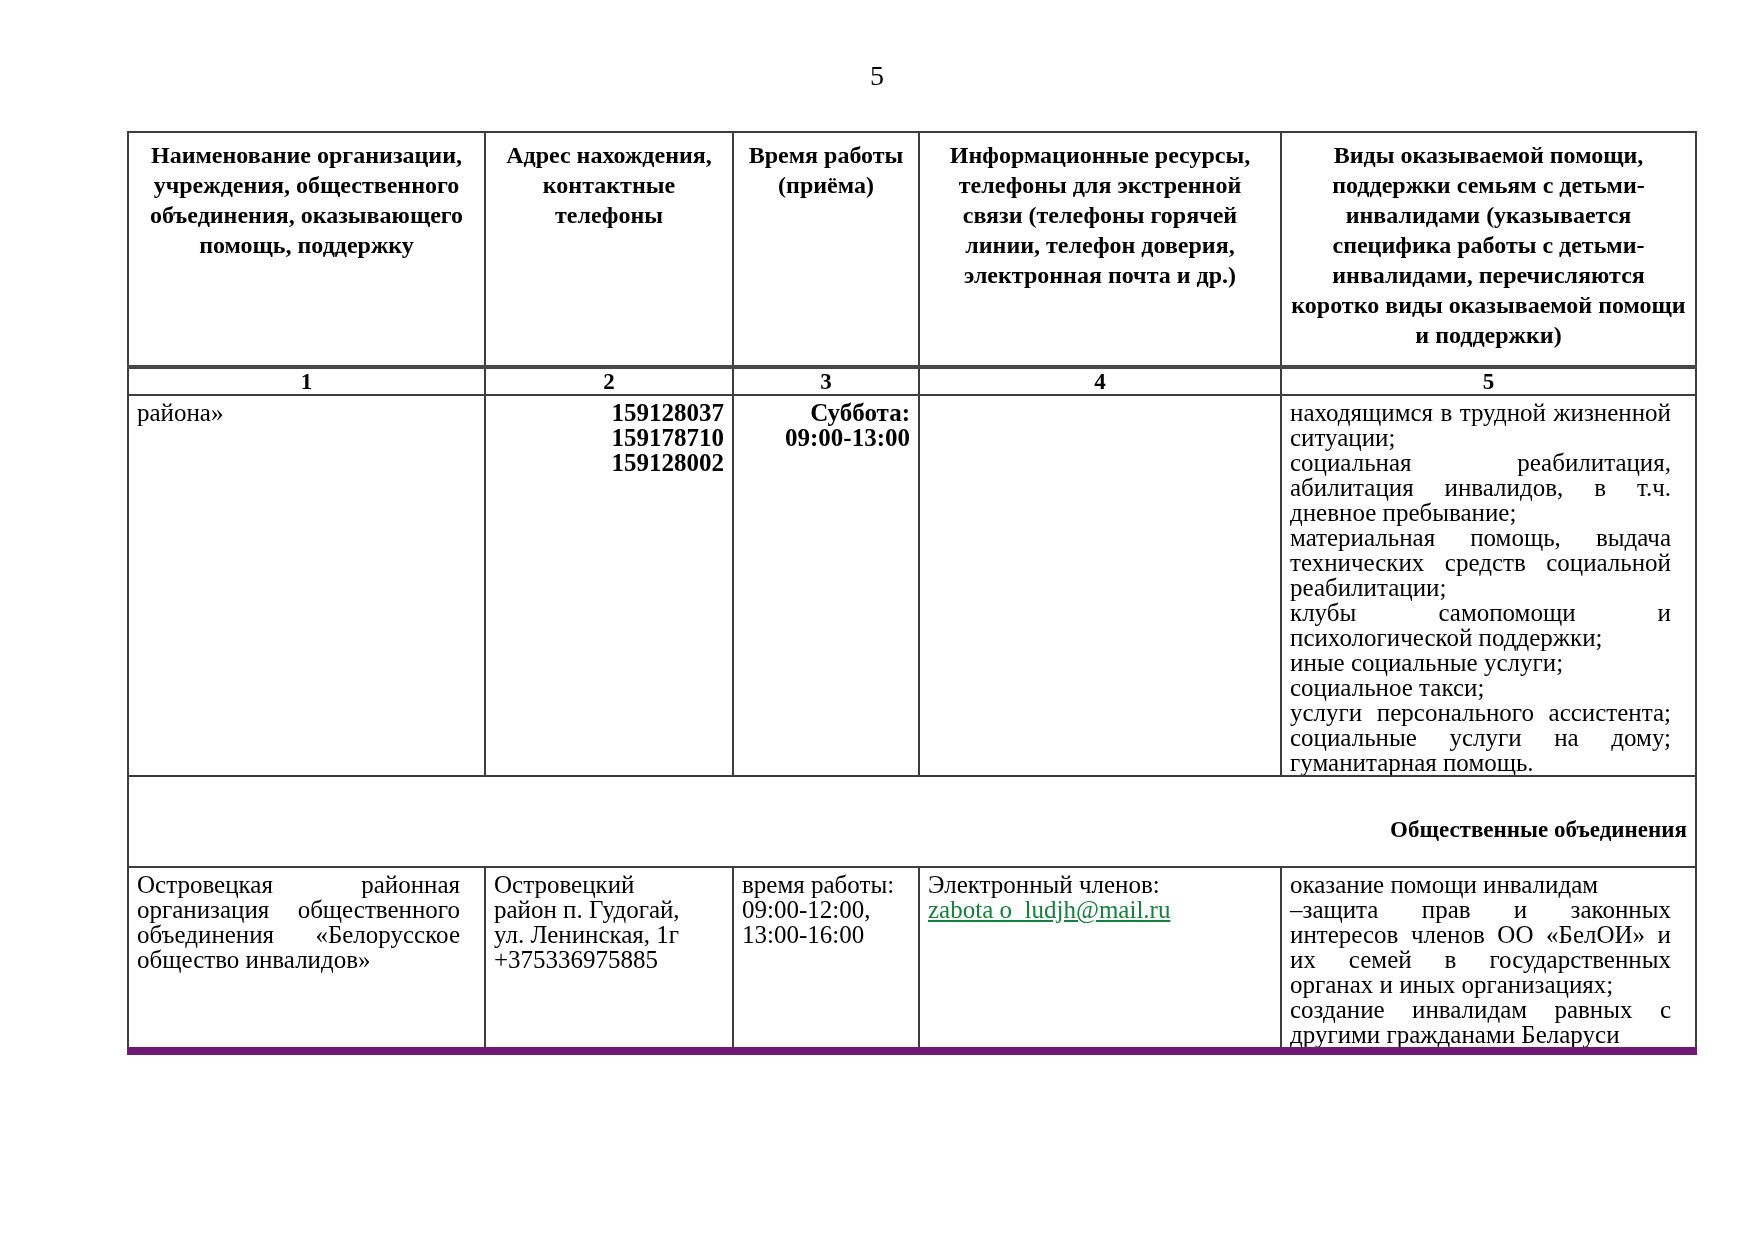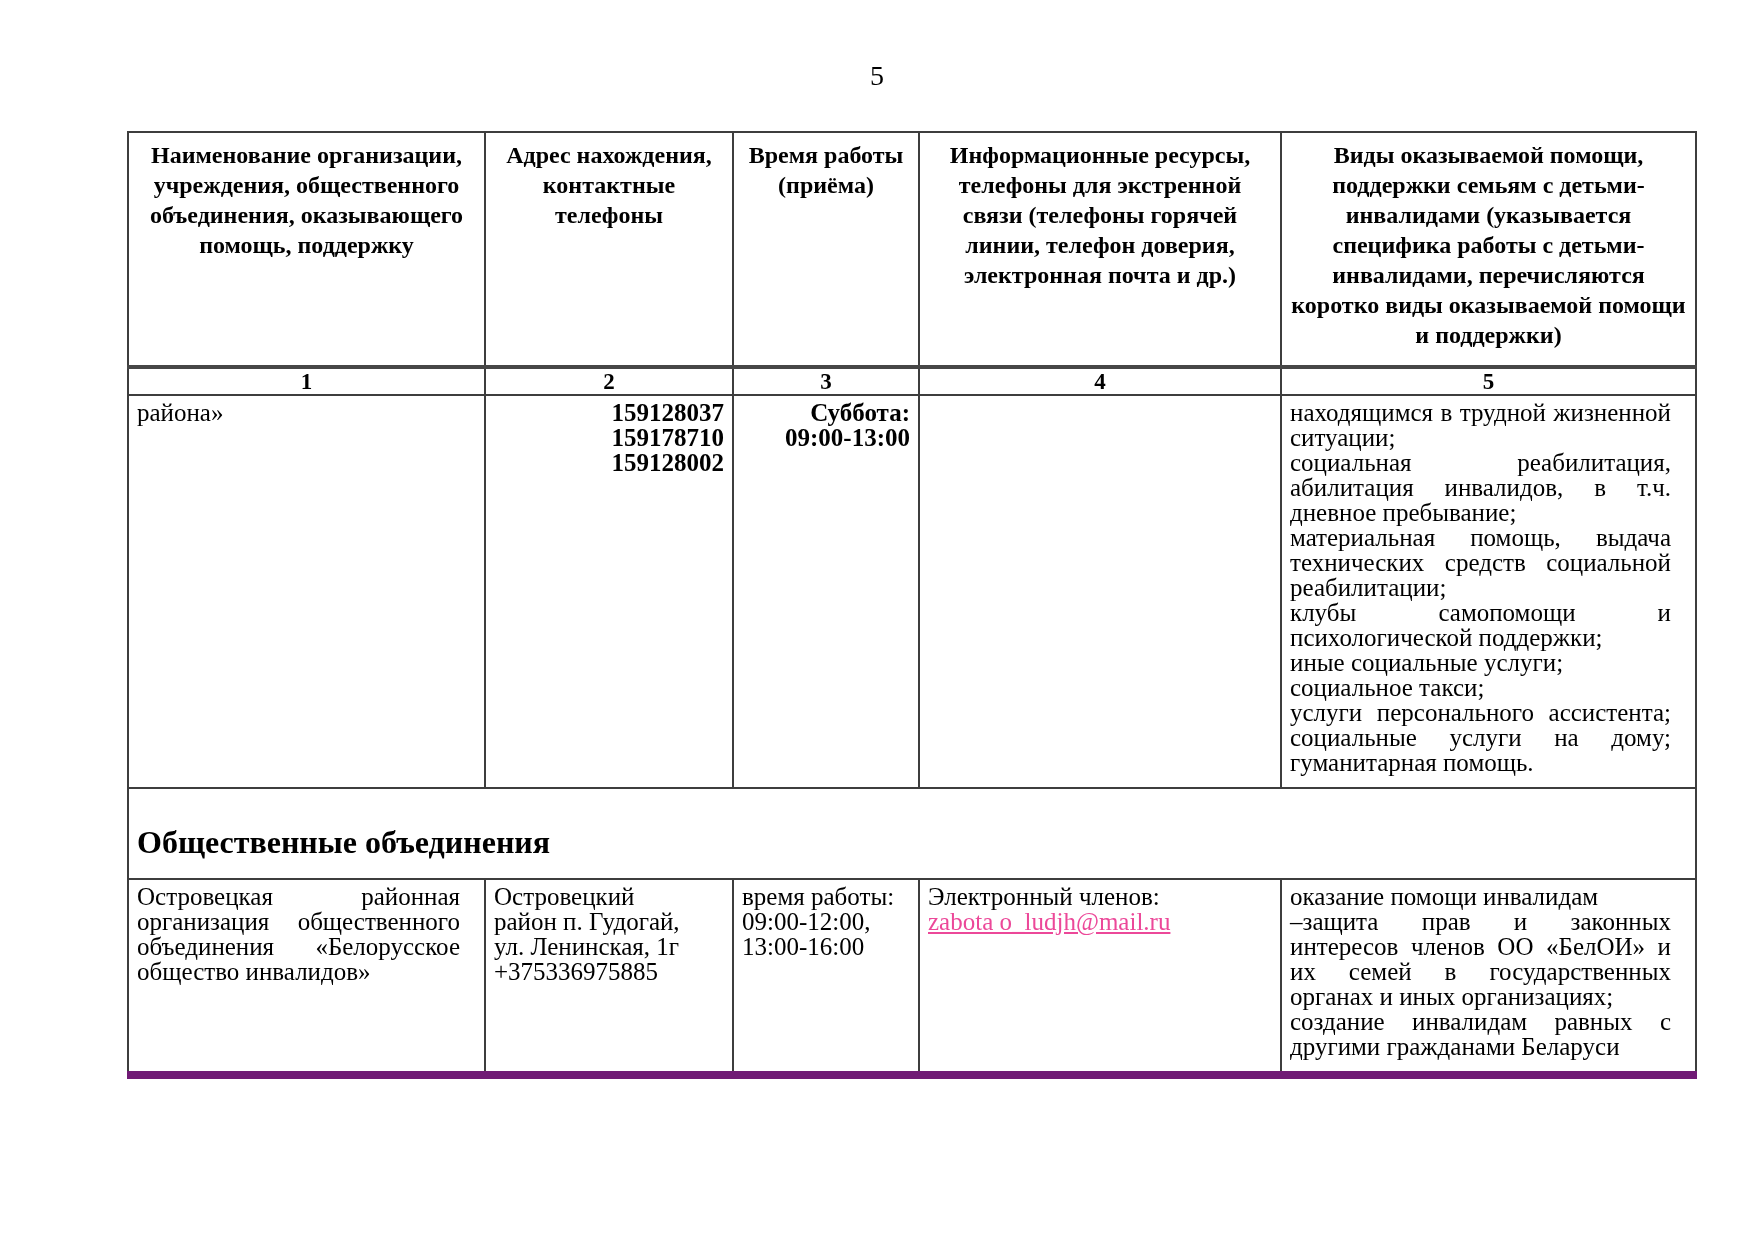--- a/index.html
+++ b/index.html
@@ -26,21 +26,21 @@
     position: absolute;
     left: 127px;
     top: 131px;
     width: 1568px;
     border-collapse: collapse;
     table-layout: fixed;
   }
   .doc-table td, .doc-table th {
     border: 2px solid #3d3d3d;
     vertical-align: top;
-    padding: 12px 8px;
+    padding: 0 8px;
     box-sizing: border-box;
     overflow: hidden;
   }
   
   tr.header-row th {
     font-weight: bold;
     text-align: center;
     font-size: 24px;
     line-height: 30px;
     height: 235px;
@@ -60,35 +60,35 @@
   tr.body-row td {
     font-size: 25px;
     line-height: 25px;
     padding-top: 4px;
   }
   tr.row-continuation td { height: 376px; }
   tr.row-organization td { height: 183px; border-bottom: 8px solid #701a75; }
   
   tr.section-row td {
     height: 91px;
-    text-align: left;
+    text-align: right;
     font-weight: bold;
-    font-size: 32px;
+    font-size: 23px;
     line-height: 30px;
     padding-top: 38px;
   }
   .al-center { text-align: right; font-weight: bold; }
   .al-left   { text-align: left; }
   .para {
     text-align: justify;
     margin: 0 16px 0 0;
   }
   .line { margin: 0; }
   a.email-link {
-    color: #ec4899;
+    color: #15803d;
     text-decoration: underline;
     cursor: pointer;
     white-space: nowrap;
   }
 </style>
 </head>
 <body>
 
 <div class="page-number">5</div>
 

